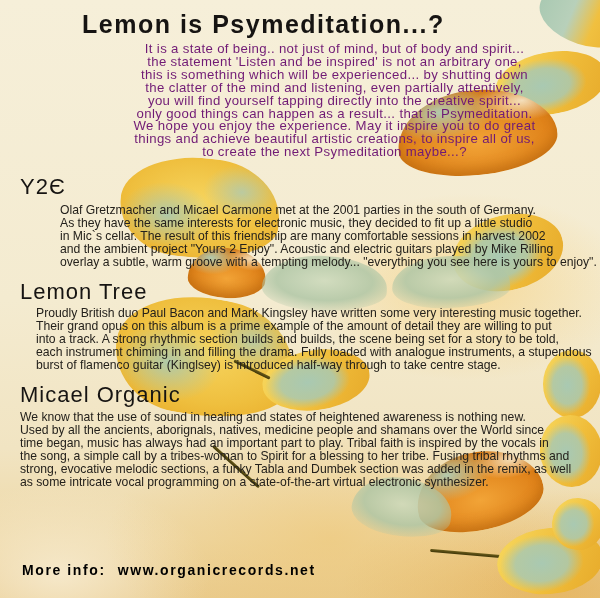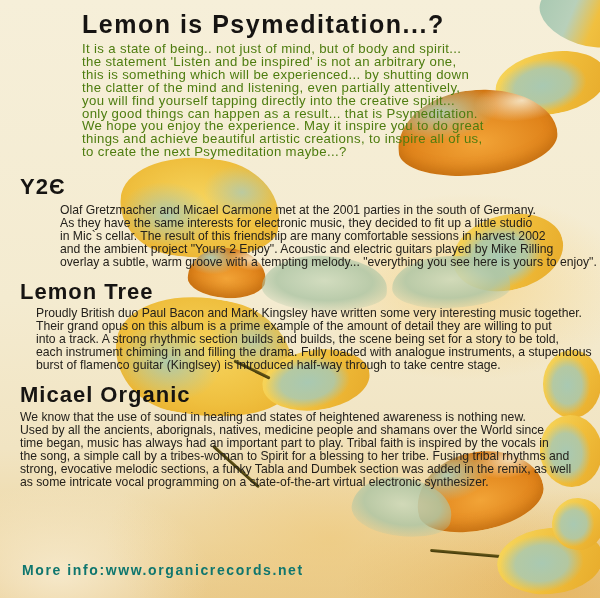--- a/index.html
+++ b/index.html
@@ -42,24 +42,24 @@
     border-radius:55% 45% 60% 40% / 50% 60% 40% 55%;
   }
   .lf-e{ 
     background:linear-gradient(95deg,#a9c9b2 0%,#b8d0ba 35%,#f0c040 60%,#e9ae2c 100%);
     border-radius:50%;
   }
   .stem{position:absolute;height:3px;border-radius:2px;
     background:linear-gradient(180deg,#6b5d1c,#3f3608);}
   .txt{position:absolute;z-index:2;color:#1d1b17;}
   .title{font-size:25px;font-weight:bold;letter-spacing:1.5px;margin:0;color:#161412;}
-  .intro{font-size:13.2px;line-height:12.9px;letter-spacing:.35px;white-space:pre-line;margin:0;color:#4d7c0f;}
-  .sec-h{font-size:22px;font-weight:bold;letter-spacing:1px;margin:0;color:#161412;}
+  .intro{font-size:13.2px;line-height:12.9px;letter-spacing:.35px;white-space:pre-line;margin:0;color:#701a75;text-align:center;}
+  .sec-h{font-size:22px;font-weight:normal;letter-spacing:1px;margin:0;color:#161412;}
   .sec-p{font-size:12.2px;line-height:13px;white-space:pre-line;margin:0;color:#24211c;}
-  .footer{display:flex;font-size:14px;font-weight:bold;letter-spacing:1.6px;color:#0f766e;}
+  .footer{display:flex;gap:12px;font-size:14px;font-weight:bold;letter-spacing:1.6px;color:#000000;}
   .footer .gap{width:26px;}
 </style>
 </head>
 <body>
 
 <div class="art">
   <div class="leaf lf-e" style="left:538px;top:-10px;width:96px;height:55px;transform:rotate(18deg);"></div>
   <div class="leaf lf-b" style="left:495px;top:52px;width:112px;height:62px;transform:rotate(-10deg);"></div>
   <div class="stem" style="left:462px;top:104px;width:44px;transform:rotate(-28deg);"></div>
   <div class="leaf lf-a" style="left:397px;top:90px;width:160px;height:85px;transform:rotate(-6deg);"></div>

